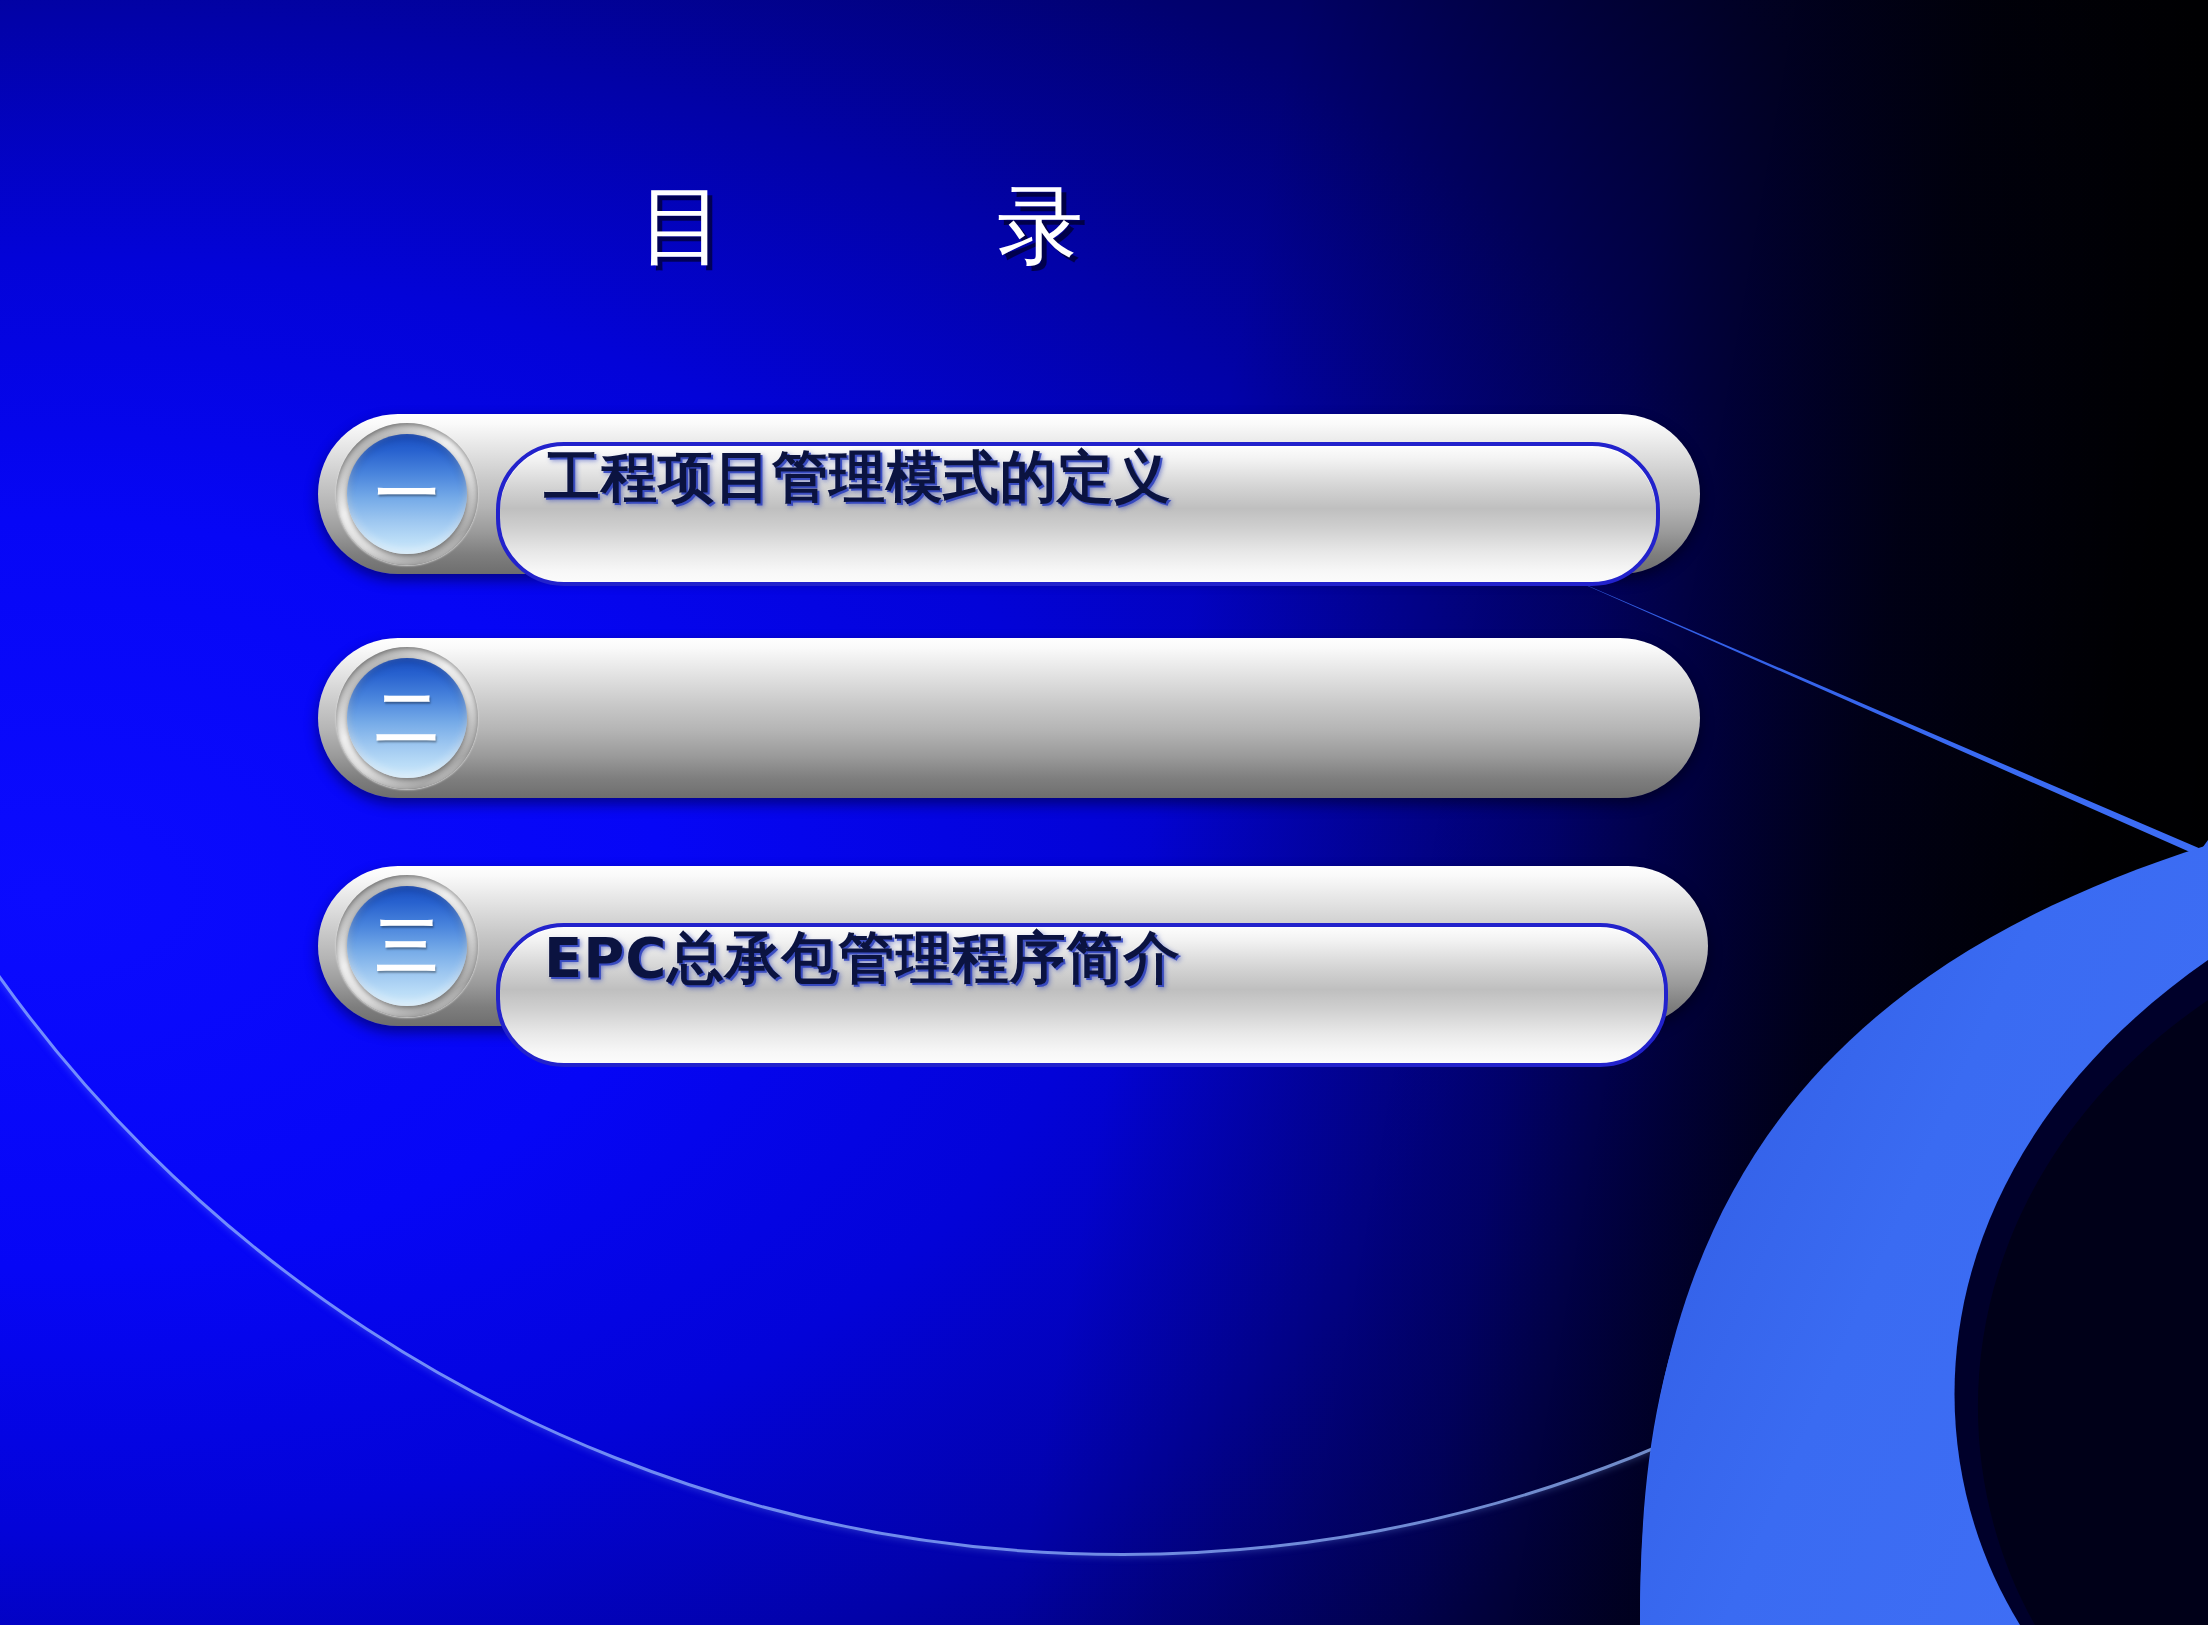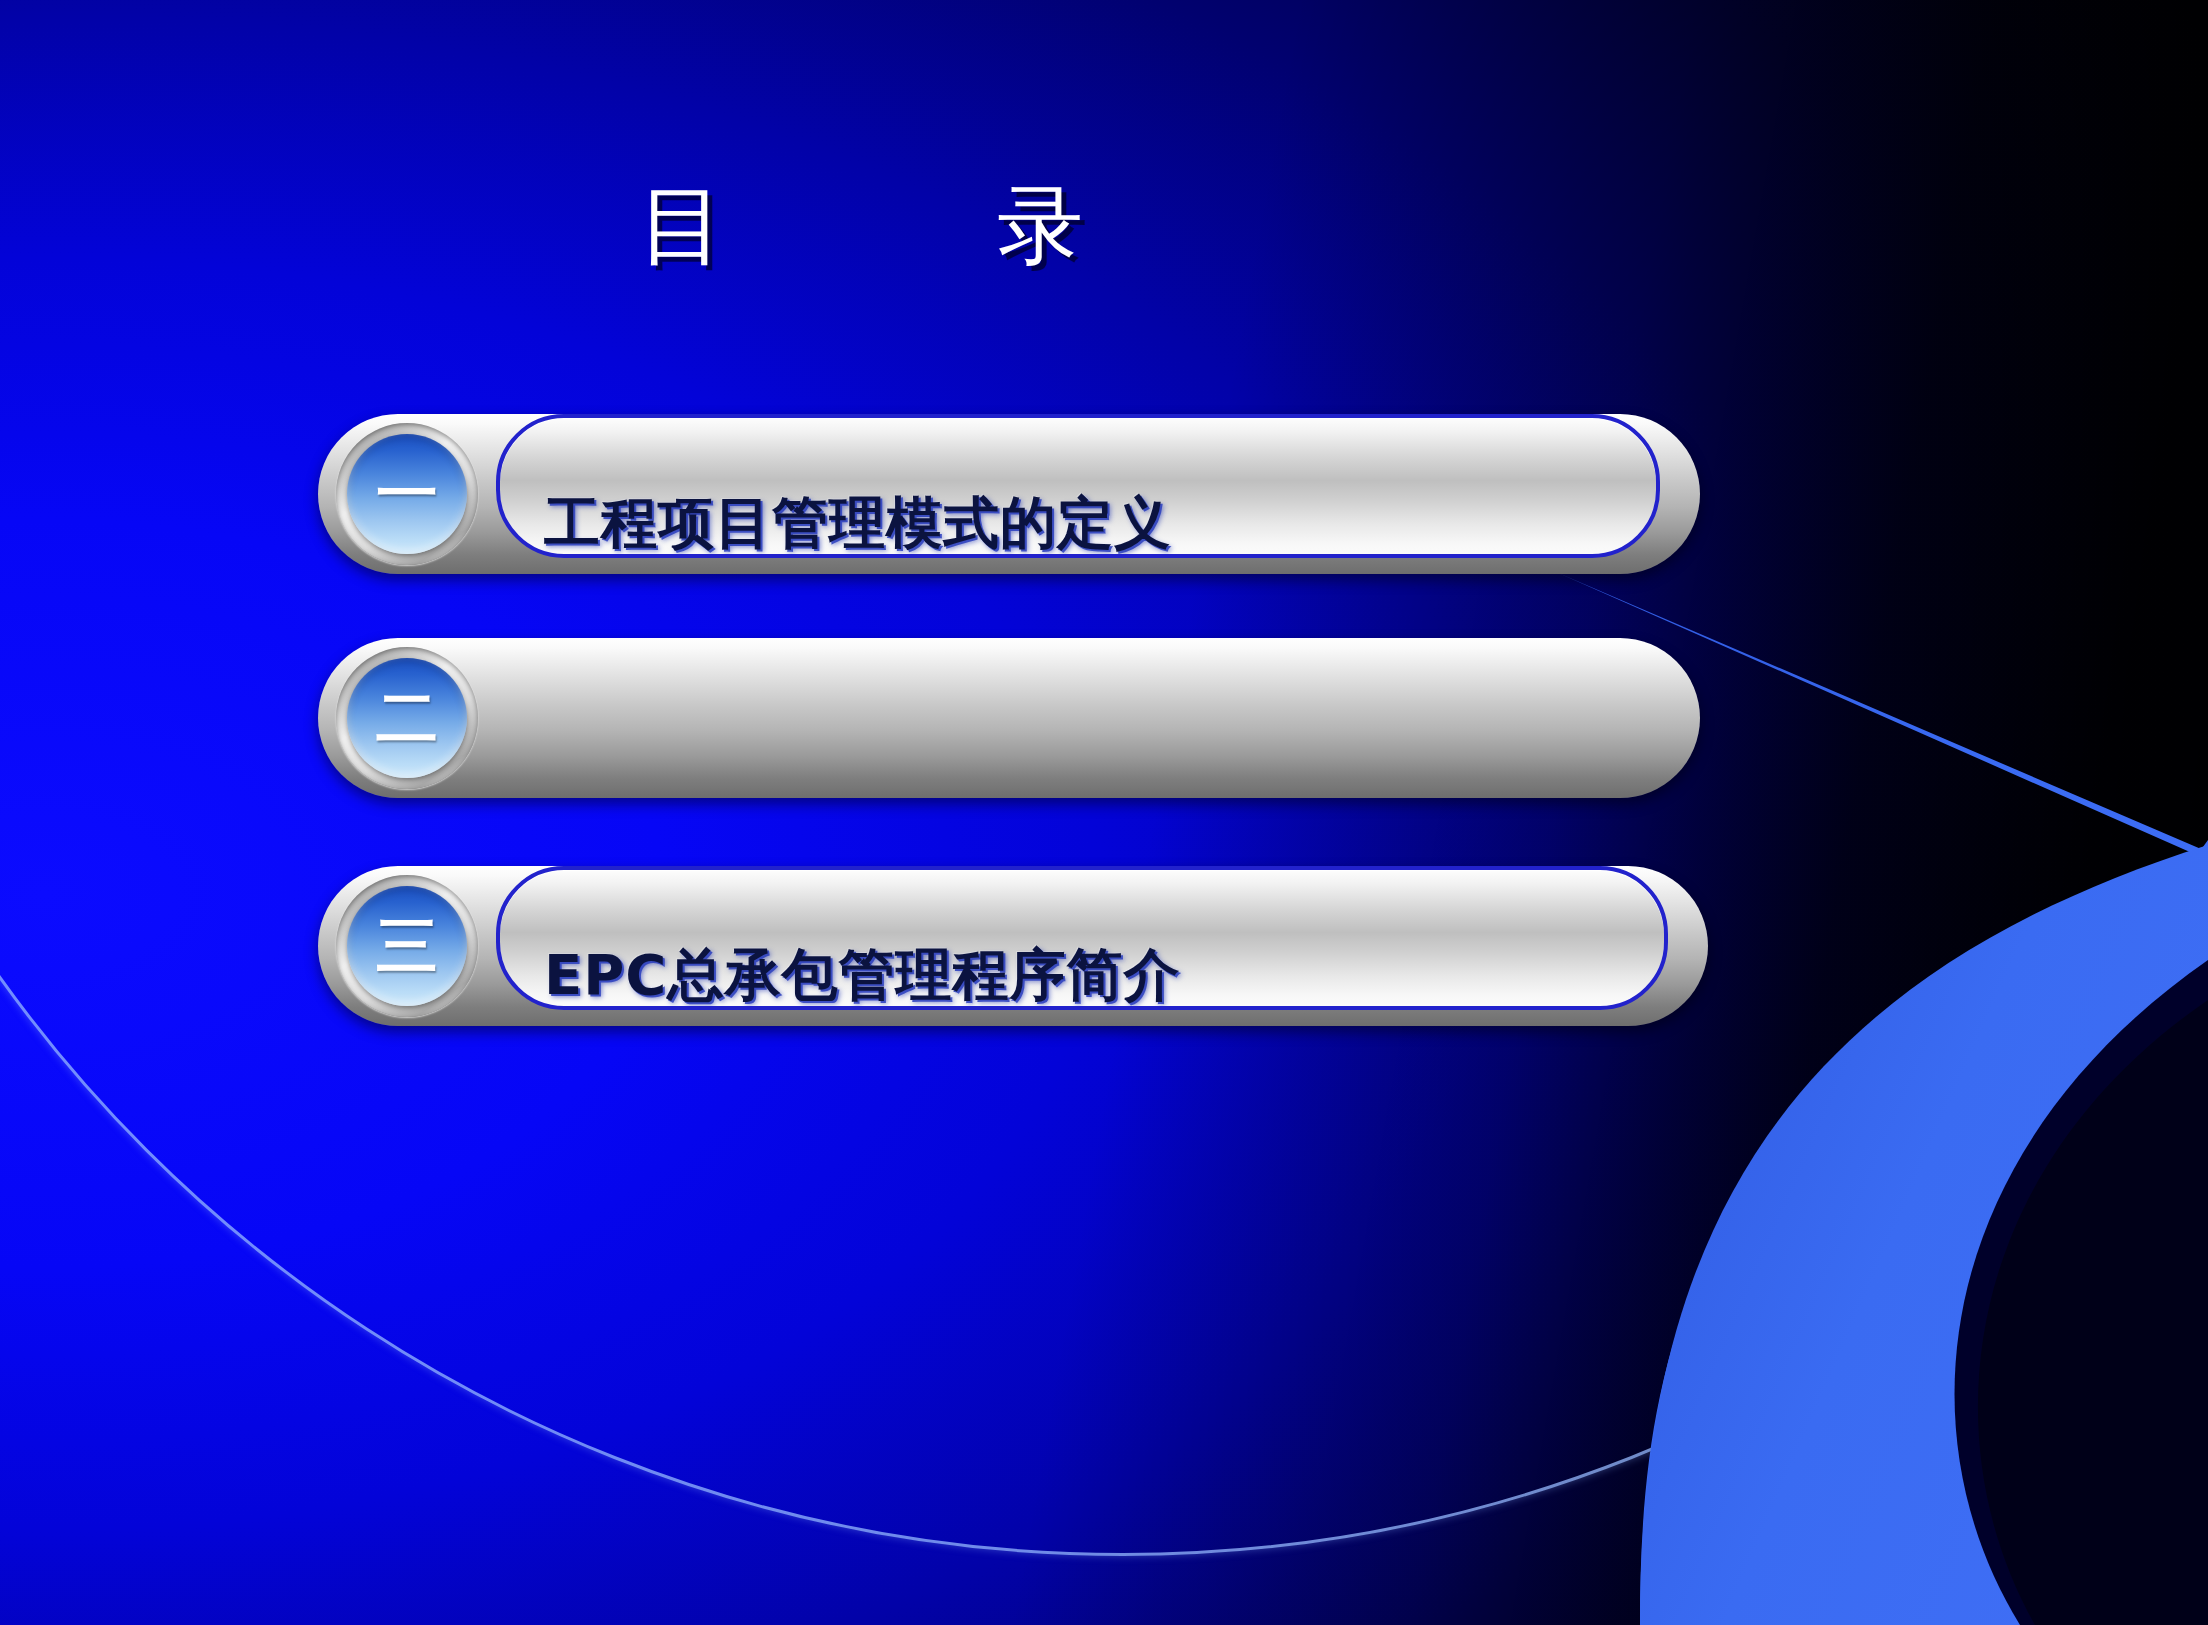--- a/index.html
+++ b/index.html
@@ -155,42 +155,42 @@
     font-size: 62px;
     line-height: 1;
     font-weight: 700;
     text-shadow: 1px 2px 2px rgba(0,0,0,0.35);
     user-select: none;
   }
 
   
   .pill {
     position: absolute;
-    top: 0;
+    top: 28px;
     left: 178px;
     height: 136px;
     border-radius: 68px;
     border: 4px solid #2222cc;
     background: linear-gradient(to bottom,
         #fdfdfd 0%,
         #f2f2f2 10%,
         #d4d4d4 30%,
         #bfbfbf 46%,
         #cfcfcf 60%,
         #e8e8e8 78%,
         #f7f7f7 92%,
         #fbfbfb 100%);
     box-shadow: inset 0 1px 0 rgba(255,255,255,0.9);
     display: flex;
-    align-items: flex-end;
+    align-items: flex-start;
     overflow: hidden;
   }
   .pill-1 { width: 1156px; }
   .pill-2 { width: 1156px; }
-  .pill-3 { width: 1164px; }
+  .pill-3 { width: 1164px; margin-top: 29px; }
 
   .pill-label {
     padding-left: 44px;
     font-size: 56px;
     line-height: 1.1;
     font-weight: 700;
     letter-spacing: 1px;
     color: #0b1340;
     white-space: nowrap;
     text-shadow:

